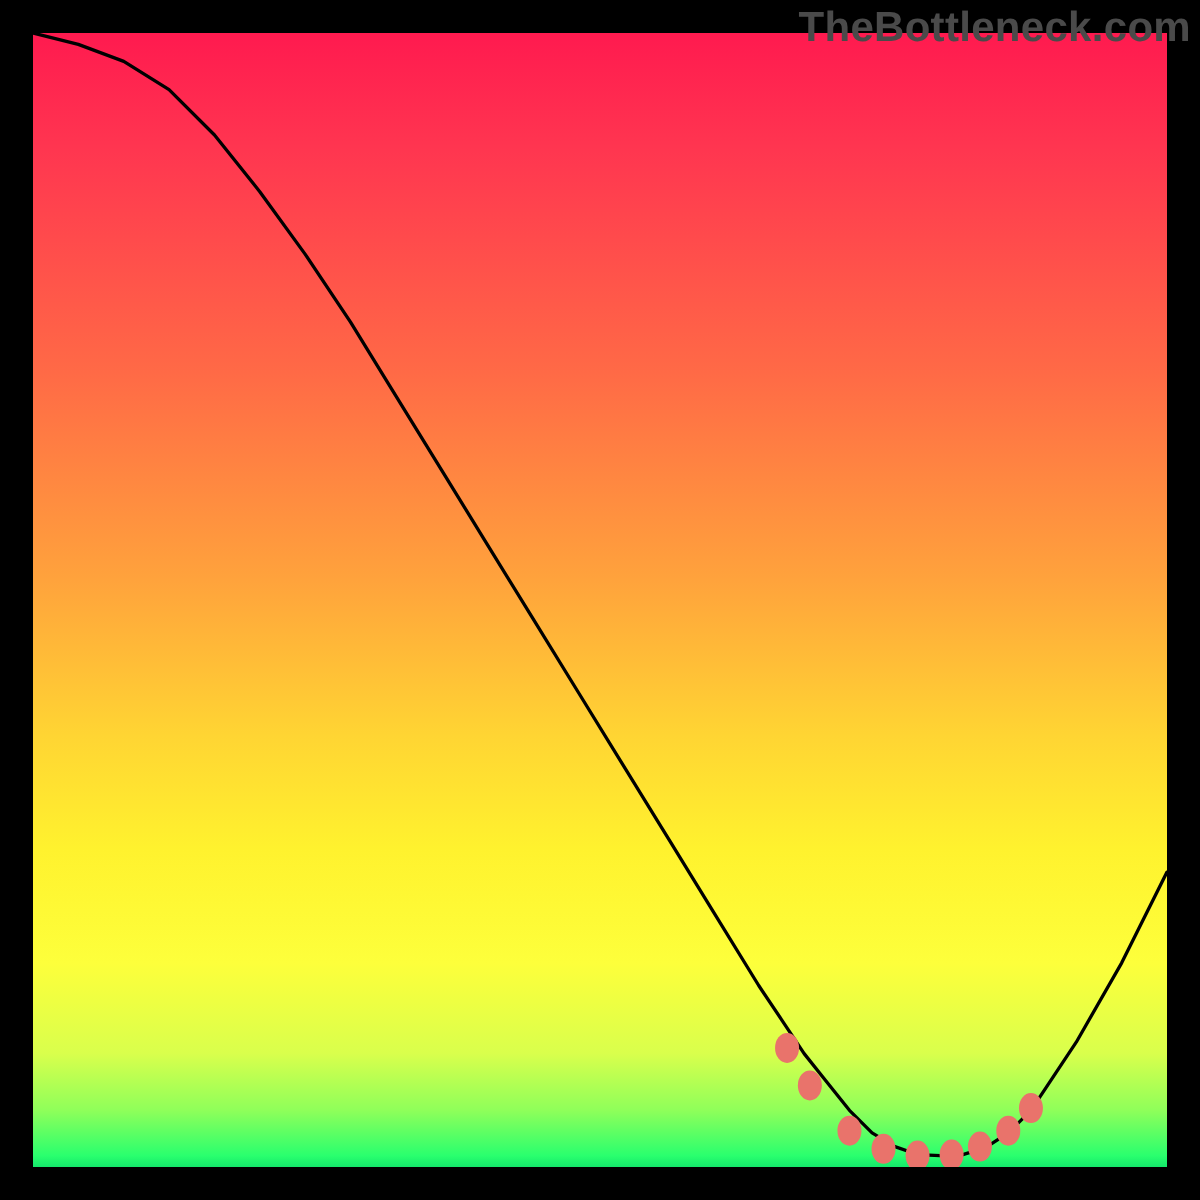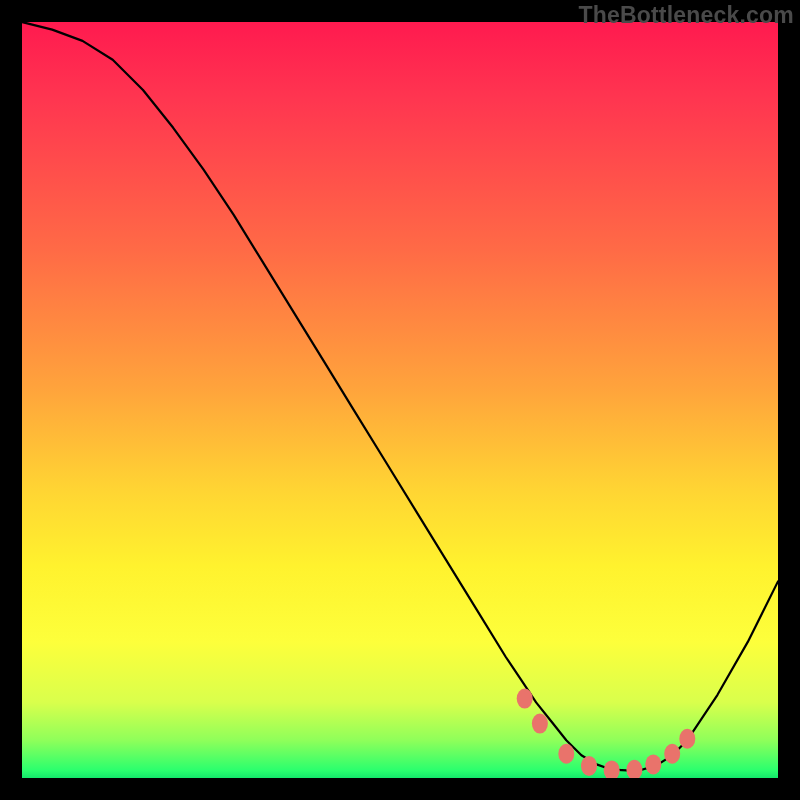--- a/index.html
+++ b/index.html
@@ -46,21 +46,21 @@
     left: 0;
     top: 0;
     width: 756px;
     height: 756px;
   }
   .watermark {
     position: absolute;
     top: 2px;
     right: 6px;
     color: #4a4a4a;
-    font-size: 23px;
+    font-size: 28px;
     font-weight: 600;
     letter-spacing: 0.2px;
   }
 </style>
 </head>
 <body>
 
 <div class="frame">
   <div class="plot">
     <svg viewBox="0 0 756 756" preserveAspectRatio="none">

